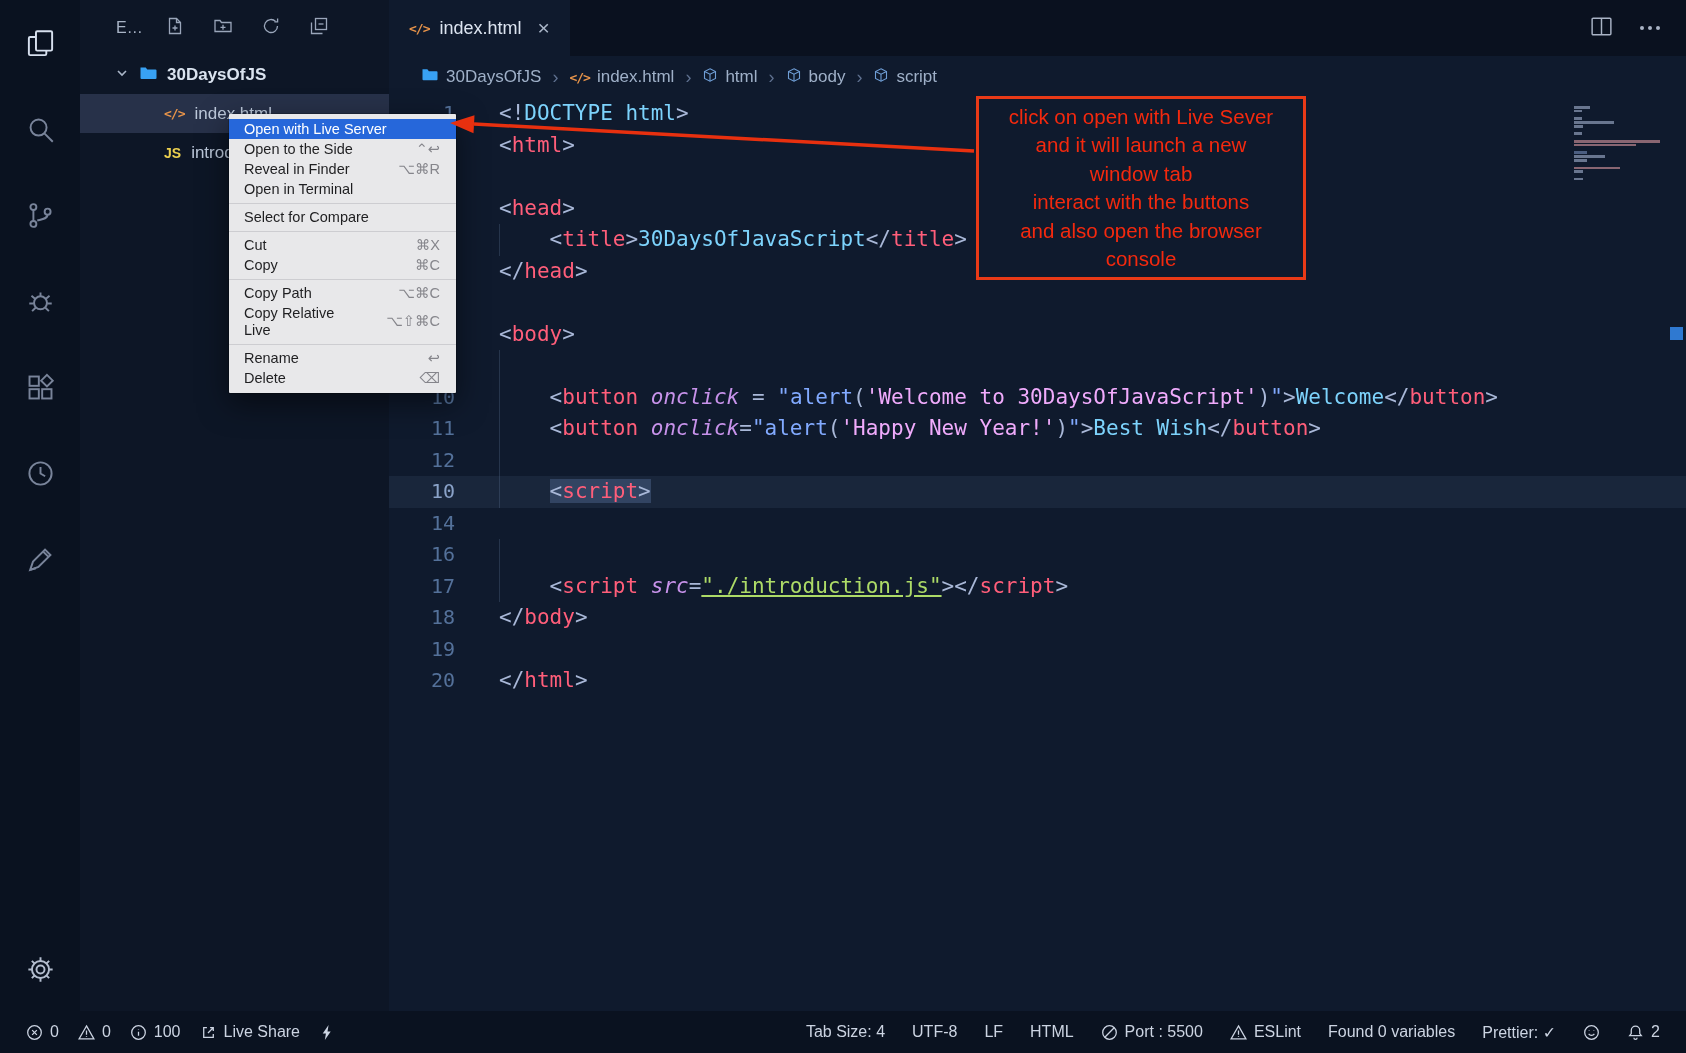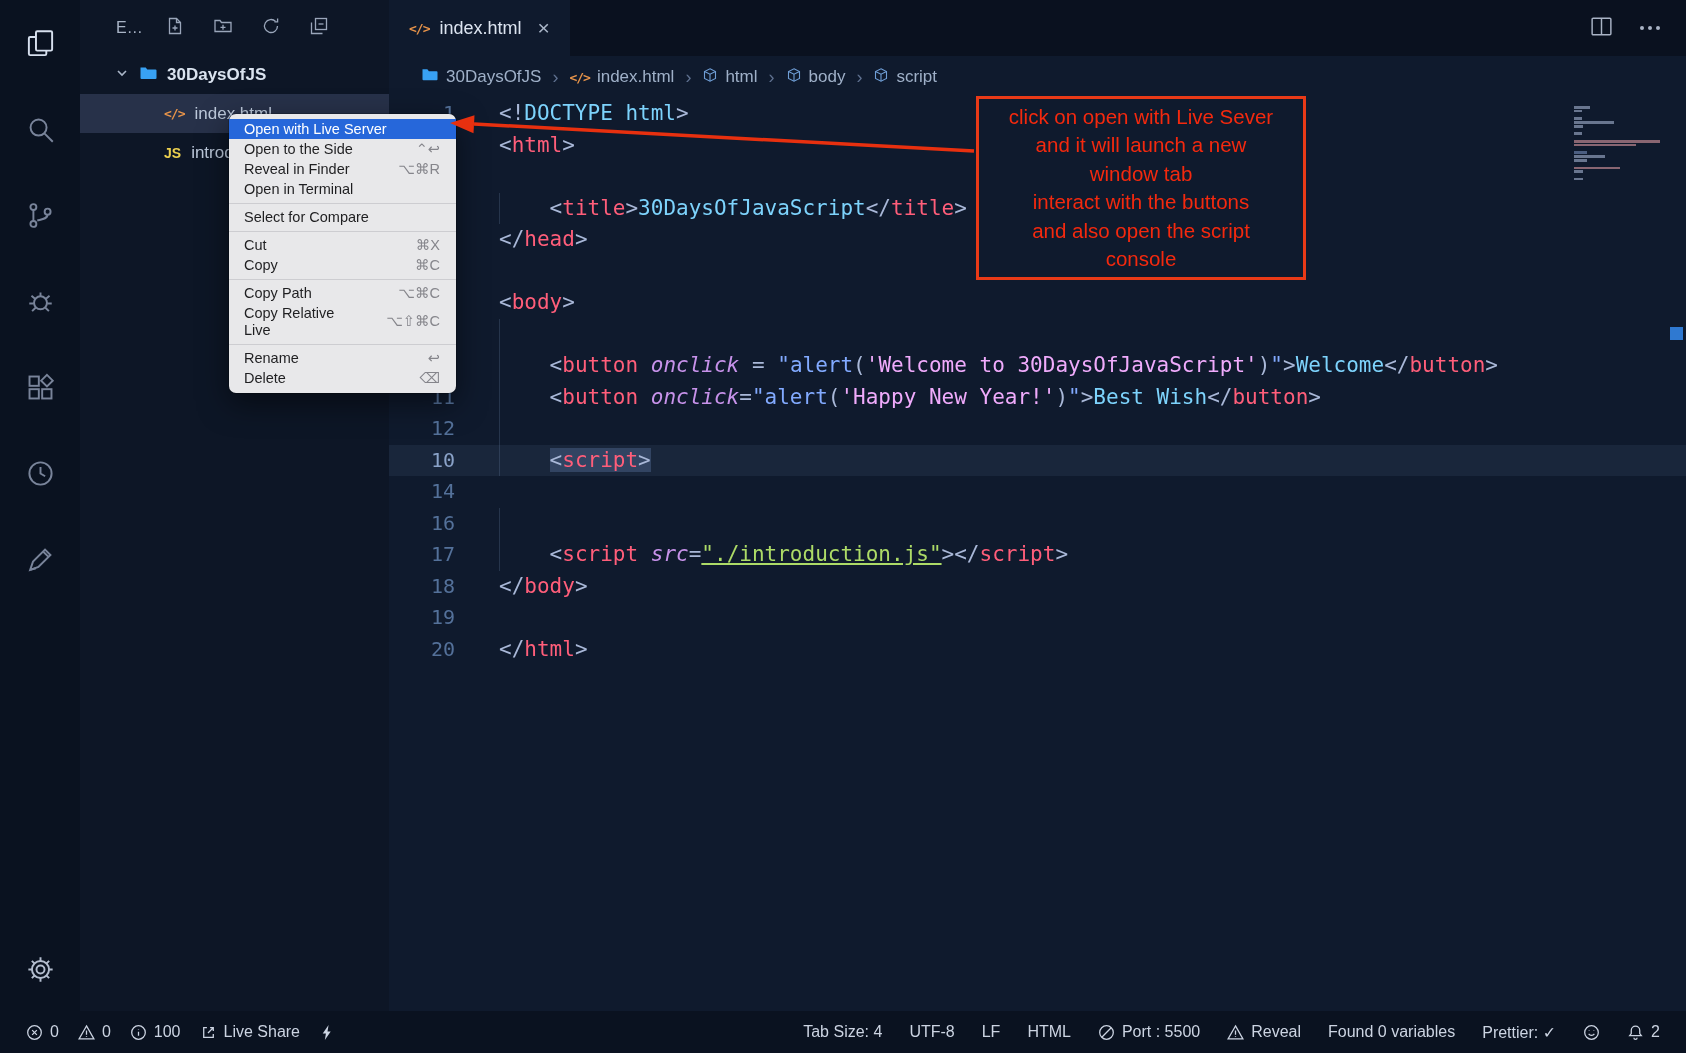--- a/index.html
+++ b/index.html
@@ -62,21 +62,21 @@
   .scroll-marker{position:absolute;right:3px;top:229px;width:13px;height:13px;background:#2f79d1}
 
   
   .status-bar{height:42px;background:#0a1220;display:flex;align-items:center;padding:0 26px;font-size:16px;color:#ccd4e2;flex-shrink:0}
   .sb-item{display:inline-flex;align-items:center;gap:7px;cursor:pointer;white-space:nowrap}
   .sb-left{display:flex;gap:19px;align-items:center}
   .sb-right{display:flex;gap:27px;align-items:center;margin-left:auto}
   .sb-item svg{width:17px;height:17px}
 
   
-  .context-menu{position:absolute;left:229px;top:114px;width:227px;background:#e8e8ea;border-radius:7px;padding:5px 0;
+  .context-menu{position:absolute;left:229px;top:114px;width:227px;background:#e8e8ea;border-radius:1px;padding:5px 0;
     box-shadow:0 10px 30px rgba(0,0,0,.5),0 0 0 1px rgba(0,0,0,.18);font-size:14.5px;color:#1f1f21;z-index:50}
   .menu-item{display:flex;justify-content:space-between;align-items:center;padding:1.5px 16px 1.5px 15px;line-height:17px;cursor:pointer}
   .menu-item.highlighted{background:#2667da;color:#fff}
   .menu-item .shortcut{color:#85858b;margin-left:30px}
   .menu-sep{height:1px;background:#cdcdd1;margin:3.5px 0}
 
   
   .annotation-box{position:absolute;left:976px;top:96px;width:330px;height:184px;border:3px solid #e93a17;color:#f4290e;
     display:flex;flex-direction:column;justify-content:center;text-align:center;font-size:20.5px;line-height:28.5px;z-index:45}
   .annotation-arrow{position:absolute;inset:0;width:1686px;height:1053px;pointer-events:none;z-index:60}
@@ -250,20 +250,24 @@
               <span class="line-num">1</span>
               <span class="line-code"><span class="tk-punc">&lt;!</span><span class="tk-plain">DOCTYPE html</span><span class="tk-punc">&gt;</span></span>
             </div>
             <div class="code-line">
               <span class="line-num">2</span>
               <span class="line-code"><span class="tk-punc">&lt;</span><span class="tk-tag">html</span><span class="tk-punc">&gt;</span></span>
             </div>
             <div class="code-line">
               <span class="line-num">3</span>
               <span class="line-code"></span>
+            </div>
+            <div class="code-line">
+              <span class="line-num">4</span>
+              <span class="line-code"><span class="tk-punc">&lt;</span><span class="tk-tag">head</span><span class="tk-punc">&gt;</span></span>
             </div>
             <div class="code-line">
               <span class="line-num">5</span>
               <span class="line-code"><i class="indent-guide" style="left: 44px;"></i><span class="tk-plain">    </span><span class="tk-punc">&lt;</span><span class="tk-tag">title</span><span class="tk-punc">&gt;</span><span class="tk-plain">30DaysOfJavaScript</span><span class="tk-punc">&lt;/</span><span class="tk-tag">title</span><span class="tk-punc">&gt;</span></span>
             </div>
             <div class="code-line">
               <span class="line-num">6</span>
               <span class="line-code"><span class="tk-punc">&lt;/</span><span class="tk-tag">head</span><span class="tk-punc">&gt;</span></span>
             </div>
             <div class="code-line">
@@ -413,21 +417,21 @@
           </span>
           <span>Port : 5500</span>
         </span>
         <span class="sb-item">
           <span style="display: inline-flex;">
             <svg viewBox="0 0 16 16" fill="none" stroke="currentColor" stroke-width="1.2">
               <path d="M8 1.8L15 14H1z"></path>
               <path d="M8 6v4M8 11.6v.6"></path>
             </svg>
           </span>
-          <span>Reveal</span>
+          <span>ESLint</span>
         </span>
         <span class="sb-item">
           <span>Found 0 variables</span>
         </span>
         <span class="sb-item">
           <span>Prettier: ✓</span>
         </span>
         <span class="sb-item">
           <span style="display: inline-flex;">
             <svg viewBox="0 0 16 16" fill="none" stroke="currentColor" stroke-width="1.2">
@@ -495,20 +499,20 @@
         <span>Delete</span>
         <span class="shortcut">⌫</span>
       </div>
     </div>
 
   <div class="annotation-box">
       <div>click on open with Live Sever</div>
       <div>and it will launch a new</div>
       <div>window tab</div>
       <div>interact with the buttons</div>
-      <div>and also open the script</div>
+      <div>and also open the browser</div>
       <div>console</div>
     </div>
   <svg class="annotation-arrow" viewBox="0 0 1686 1053">
     <line x1="974" y1="151" x2="474" y2="124" stroke="#e8300f" stroke-width="3.5"></line>
     <polygon points="450,123 474.5,115.3 473.5,133.3" fill="#e8300f"></polygon>
   </svg>
 </div>
 
 </body></html>

